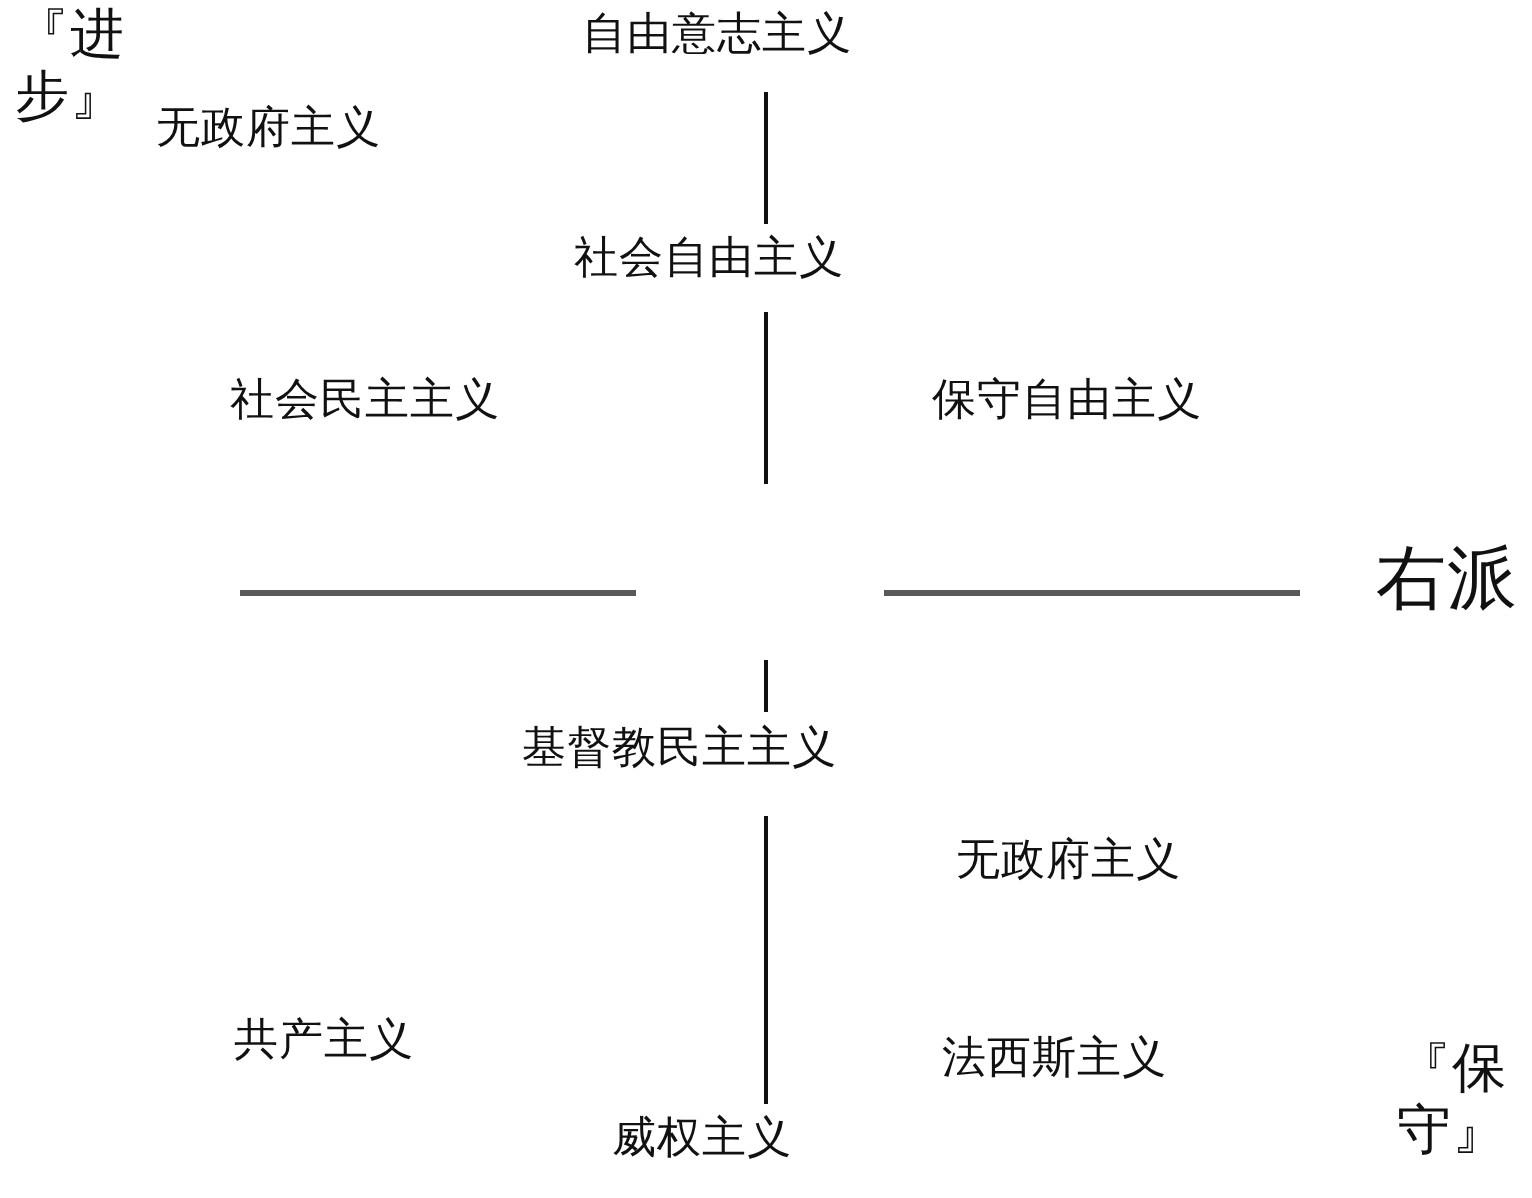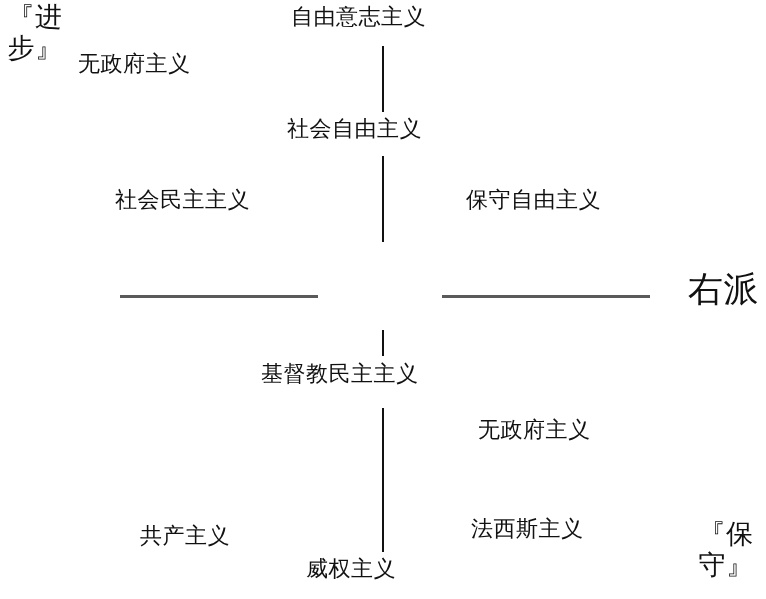--- a/index.html
+++ b/index.html
@@ -93,17 +93,17 @@
 
   <div class="vtick" style="left:382px; top:330px; height:26px;"></div>
   <div class="vline" style="left:382px; top:408px; height:144px;"></div>
 
   <div class="lbl ideology" style="left:261px; top:362px;">基督教民主主义</div>
 
   <div class="lbl ideology" style="left:478px; top:418px;">无政府主义</div>
 
   <div class="lbl ideology" style="left:471px; top:517px;">法西斯主义</div>
 
-  <div class="lbl ideology" style="left:117px; top:524px;margin-left:23px;">共产主义</div>
+  <div class="lbl ideology" style="left:117px; top:508px;">共产主义</div>
 
   <div class="lbl ideology" style="left:306px; top:557px;">威权主义</div>
 
 </div>
 
 </body></html>

